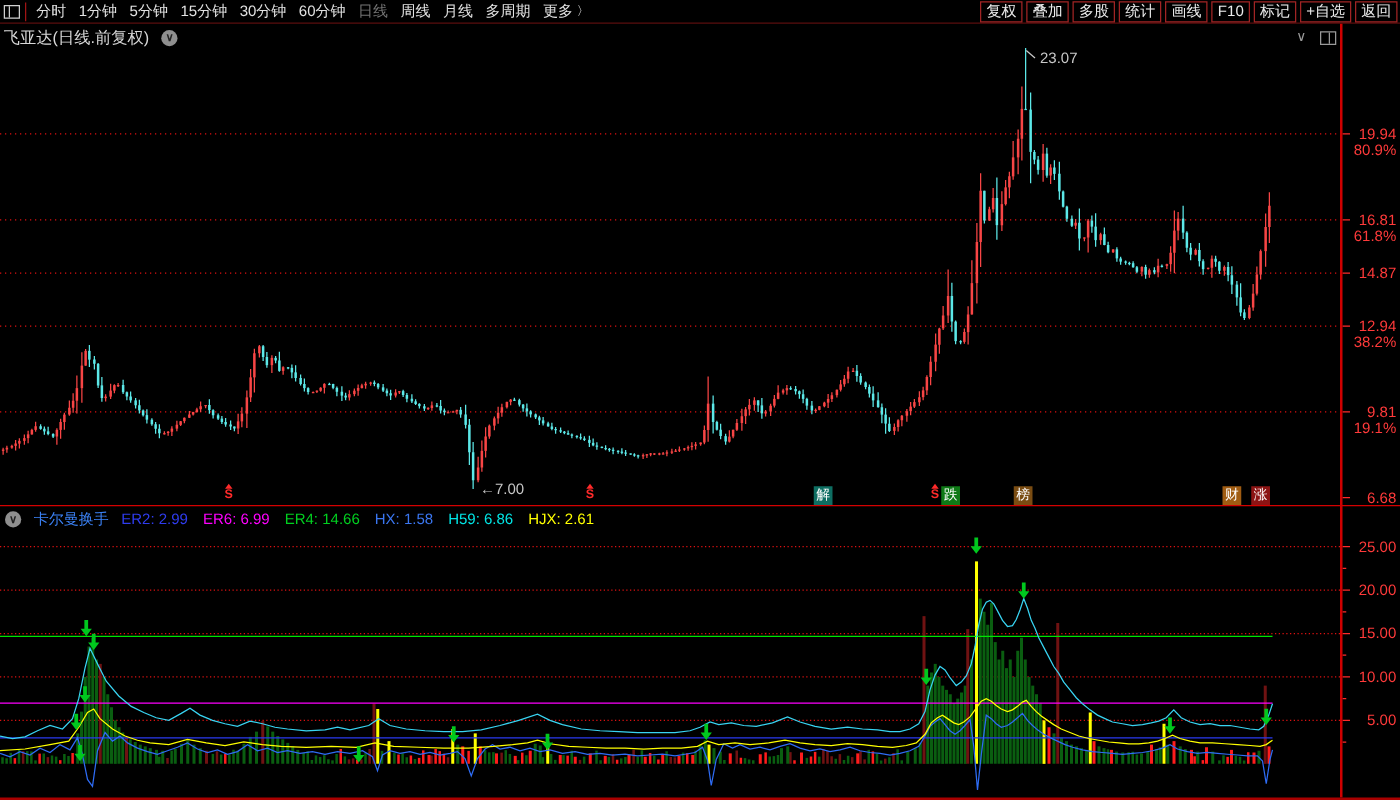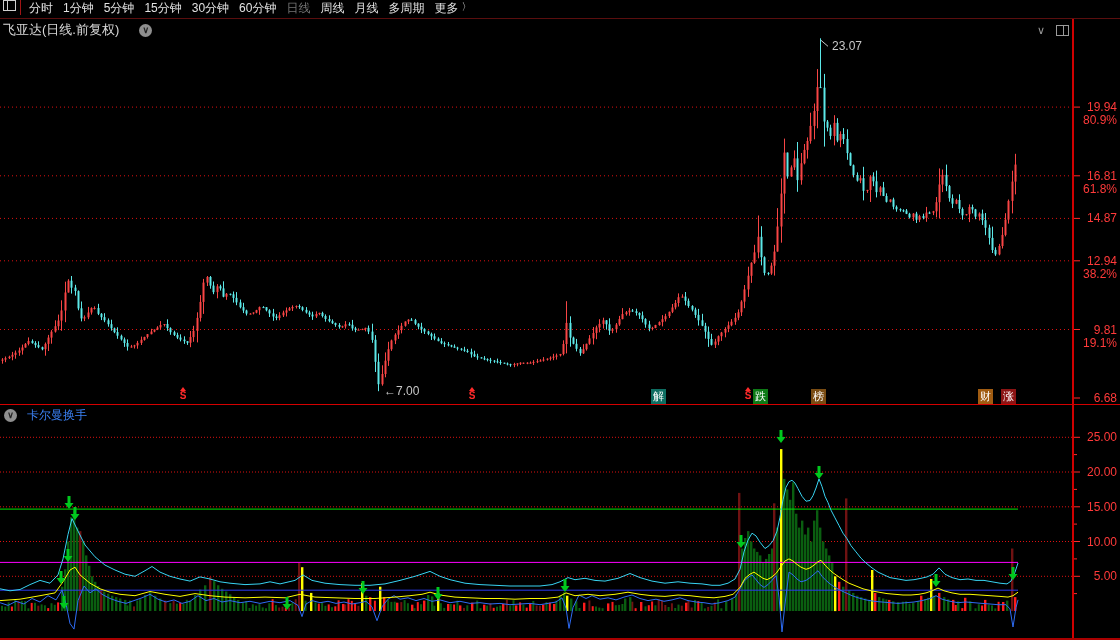--- a/index.html
+++ b/index.html
@@ -1,32 +1,32 @@
 <!DOCTYPE html>
 <html><head>
 <meta charset="utf-8">
 <style>
   html,body{margin:0;padding:0;background:#000;}
   #app{position:relative;width:1120px;height:640px;background:#000;overflow:hidden;
        font-family:"Liberation Sans",sans-serif;-webkit-font-smoothing:none;}
   
   #toolbar{position:absolute;top:0;left:0;width:1120px;height:18px;display:flex;
            align-items:center;justify-content:space-between;border-bottom:1px solid #5a0e0e;box-sizing:content-box;}
-  .tb-left{display:flex;height:18px;}
+  .tb-left{display:flex;align-items:center;height:18px;}
   .win-icon{width:11px;height:9px;border:1px solid #cfcfcf;margin:0 3px 0 3px;position:relative;}
   .win-icon::after{content:"";position:absolute;left:3px;top:0;width:1px;height:9px;background:#cfcfcf;}
   .tb-sep{width:1px;height:15px;background:#a01414;margin:0 3px 0 1px;}
   .tb-item{color:#e2e2e2;font-size:12px;margin:0 5px;white-space:nowrap;cursor:default;}
   .tb-item.active{color:#737373;}
   .tb-more-arrow{color:#e2e2e2;font-size:10px;margin-left:-2px;}
   .tb-right{display:flex;align-items:center;gap:3px;margin-right:2px;}
   .tb-btn{border:1px solid #a12424;color:#ececec;font-size:12px;line-height:13px;
           padding:1px 4px;white-space:nowrap;cursor:default;}
   
-  #titlebar{position:absolute;top:21px;left:3px;display:flex;align-items:center;gap:20px;}
+  #titlebar{position:absolute;top:21px;left:3px;display:flex;align-items:center;gap:10px;}
   #chart-title{color:#d8d8d8;font-size:13px;}
   .circle-chevron{width:13px;height:13px;border-radius:50%;background:#8f8f8f;color:#222;
                   font-size:9px;line-height:13px;text-align:center;font-weight:bold;}
   #tr-chevron{position:absolute;top:25px;left:1037px;color:#9a9a9a;font-size:11px;line-height:11px;}
   #tr-win{position:absolute;top:25px;left:1056px;width:11px;height:9px;border:1px solid #9a9a9a;}
   #tr-win::after{content:"";position:absolute;left:6px;top:0;width:1px;height:9px;background:#9a9a9a;}
   
   svg{position:absolute;left:0;display:block;}
   #main-chart{top:19px;}
   #ind-chart{top:425px;}
@@ -63,20 +63,31 @@
           <span class="tb-item">30分钟</span>
           <span class="tb-item">60分钟</span>
           <span class="tb-item active">日线</span>
           <span class="tb-item">周线</span>
           <span class="tb-item">月线</span>
           <span class="tb-item">多周期</span>
           <span class="tb-item">更多</span>
         </span>
       <span class="tb-more-arrow">〉</span>
     </div>
+    <div class="tb-right" id="tb-buttons">
+        <span class="tb-btn">复权</span>
+        <span class="tb-btn">叠加</span>
+        <span class="tb-btn">多股</span>
+        <span class="tb-btn">统计</span>
+        <span class="tb-btn">画线</span>
+        <span class="tb-btn">F10</span>
+        <span class="tb-btn">标记</span>
+        <span class="tb-btn">+自选</span>
+        <span class="tb-btn">返回</span>
+      </div>
   </div>
 
   <div id="titlebar">
     <span id="chart-title">飞亚达(日线.前复权)</span>
     <span class="circle-chevron">∨</span>
   </div>
   <span id="tr-chevron">∨</span>
   <span id="tr-win"></span>
 
   <svg id="main-chart" width="1120" height="386" viewBox="0 19 1120 386">
@@ -740,20 +751,28 @@
       <div class="badge" style="left: 811px; background: rgb(122, 76, 18);">榜</div>
       <div class="badge" style="left: 978px; background: rgb(160, 92, 18);">财</div>
       <div class="badge" style="left: 1001px; background: rgb(140, 20, 20);">涨</div>
     </div>
 
   <div id="divider"></div>
 
   <div id="ind-header">
     <span class="circle-chevron">∨</span>
     <span id="ind-name">卡尔曼换手</span>
+    <span id="ind-fields" style="display:flex;gap:12px;">
+        <span class="ind-field" style="color: rgb(47, 60, 240);">ER2: 2.99</span>
+        <span class="ind-field" style="color: rgb(255, 0, 255);">ER6: 6.99</span>
+        <span class="ind-field" style="color: rgb(0, 208, 32);">ER4: 14.66</span>
+        <span class="ind-field" style="color: rgb(58, 118, 240);">HX: 1.58</span>
+        <span class="ind-field" style="color: rgb(0, 229, 229);">H59: 6.86</span>
+        <span class="ind-field" style="color: rgb(255, 255, 0);">HJX: 2.61</span>
+      </span>
   </div>
 
   <svg id="ind-chart" width="1120" height="214" viewBox="0 425 1120 214">
       <line x1="0" y1="437.3" x2="1072" y2="437.3" stroke="#dd1111" stroke-width="1" stroke-dasharray="1 2"></line>
       <line x1="0" y1="472.0" x2="1072" y2="472.0" stroke="#dd1111" stroke-width="1" stroke-dasharray="1 2"></line>
       <line x1="0" y1="506.8" x2="1072" y2="506.8" stroke="#dd1111" stroke-width="1" stroke-dasharray="1 2"></line>
       <line x1="0" y1="541.5" x2="1072" y2="541.5" stroke="#dd1111" stroke-width="1" stroke-dasharray="1 2"></line>
       <line x1="0" y1="576.3" x2="1072" y2="576.3" stroke="#dd1111" stroke-width="1" stroke-dasharray="1 2"></line>
       <rect x="1.0" y="605.8" width="2" height="5.2" fill="#0a5e10"></rect>
       <rect x="4.3" y="606.6" width="2" height="4.4" fill="#0a5e10"></rect>

